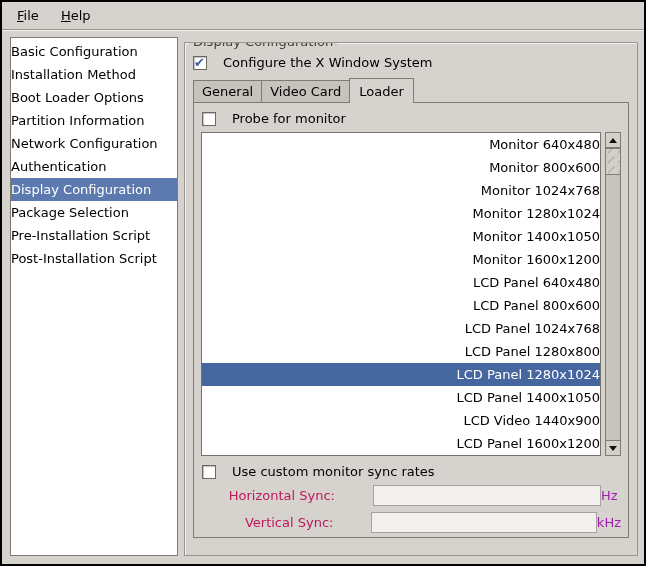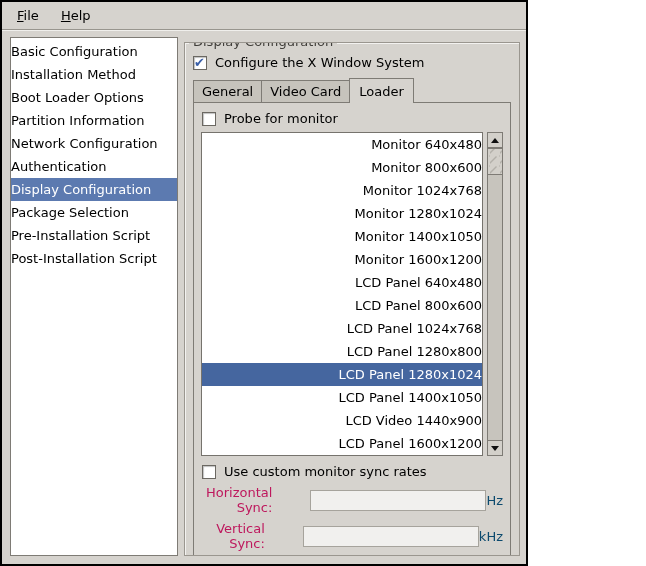--- a/index.html
+++ b/index.html
@@ -1,19 +1,19 @@
 <!DOCTYPE html>
 <html style="--window_bg: #d6d3ce; --list_selection: #45669f; --sidebar_selection: #5c7ab0; --check_mark: #3a5fa8;"><head>
 <meta charset="utf-8">
 <style>
   * { box-sizing: border-box; }
   html,body { margin:0; padding:0; background:#fff; }
   .window {
     position: relative;
-    width: 528px; height: 566px;
+    width: 646px; height: 566px;
     border: 2px solid #000;
     background: var(--window_bg, #d6d3ce);
     font-family: "DejaVu Sans", "Liberation Sans", sans-serif;
     font-size: 13px; color: #000;
     overflow: hidden;
   }
   
   .menubar {
     height: 28px; line-height: 27px;
     padding-left: 6px;
@@ -50,21 +50,21 @@
     box-shadow: inset 1px 1px 0 #f3f2f0;
     padding: 12px 8px 5px 8px;
     overflow: hidden;
   }
   .frame-label {
     position: absolute; top: -9px; left: 4px;
     background: var(--window_bg, #d6d3ce);
     padding: 0 4px; color: #403e3a;
   }
   
-  .check-row { display: flex; align-items: center; gap: 8px; cursor: default; }
+  .check-row { display: flex; align-items: center; gap: 16px; cursor: default; }
   .checkbox {
     width: 14px; height: 14px; flex: none;
     background: #fff;
     border: 1px solid #6b6862;
     box-shadow: inset 1px 1px 1px rgba(0,0,0,.25);
     position: relative;
   }
   .checkbox.checked::after {
     content: "✔";
     position: absolute; left: 0px; top: -2px;
@@ -133,21 +133,21 @@
   
   .sync-check { margin: 8px 0 2px 1px; }
   .form-row { display: flex; align-items: center; margin-top: 6px; }
   .form-label { width: 134px; text-align: right; color: #be185d; }
   .sync-input {
     margin-left: 38px; width: 228px; height: 21px;
     background: #f1f0ee;
     border: 1px solid #a6a39c;
     font-family: inherit; font-size: 13px;
   }
-  .unit { color: #0c4a6e; }
+  .unit { color: #a21caf; }
 </style>
 </head>
 <body>
 
 <div class="window">
 
   <div class="menubar">
     <span class="menu-item">File</span>
     <span class="menu-item">Help</span>
   </div>

